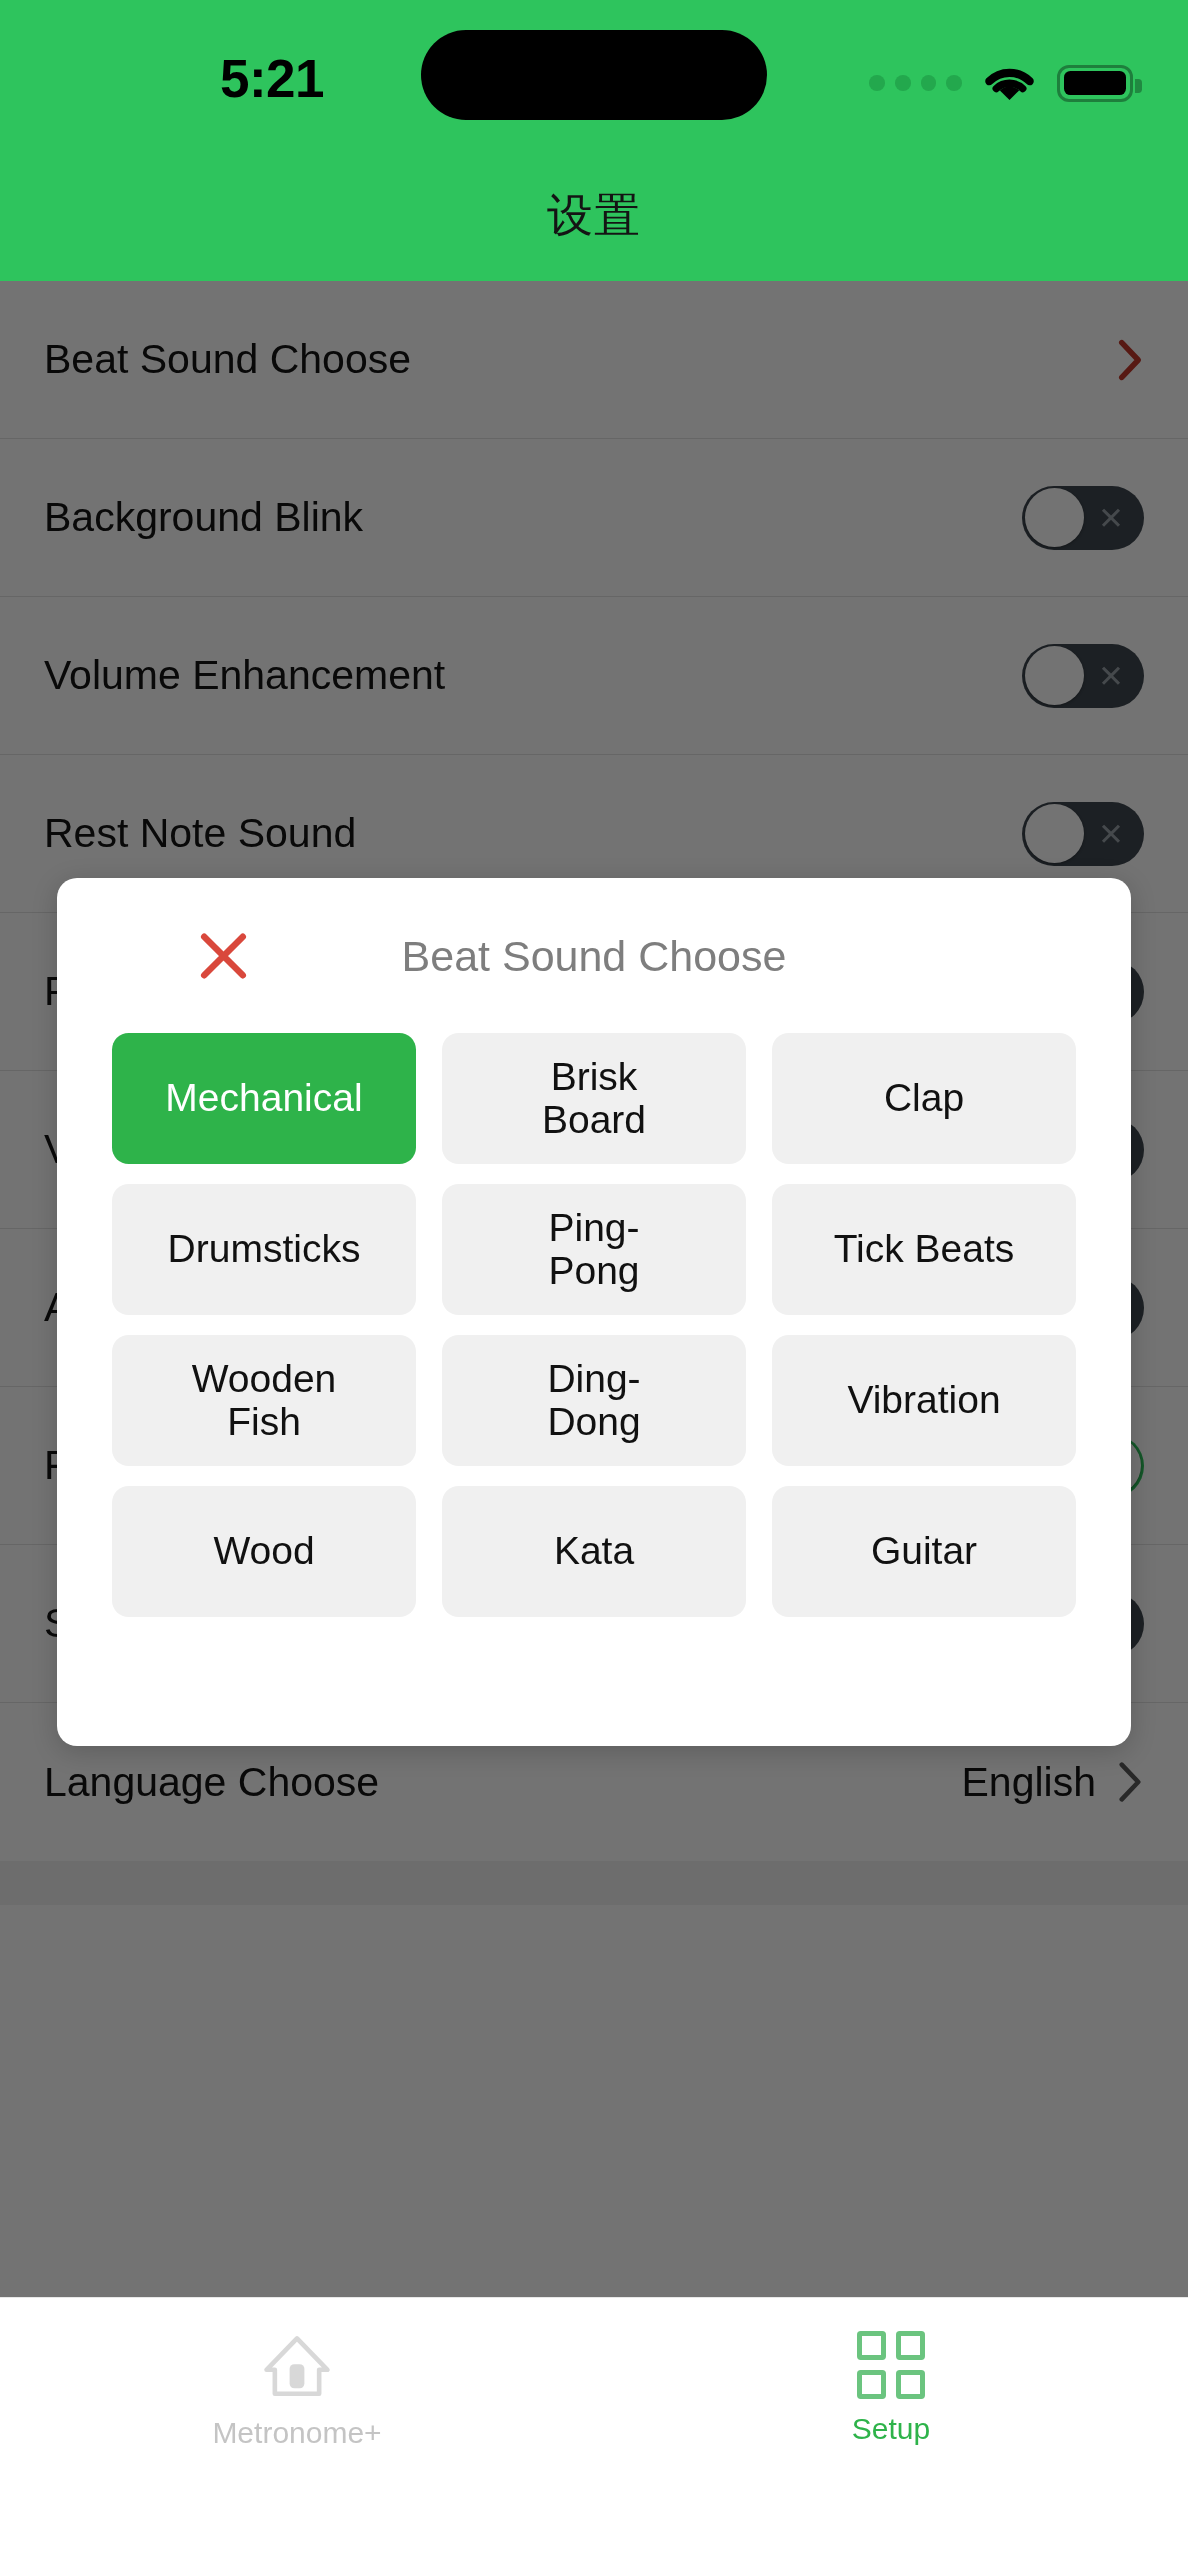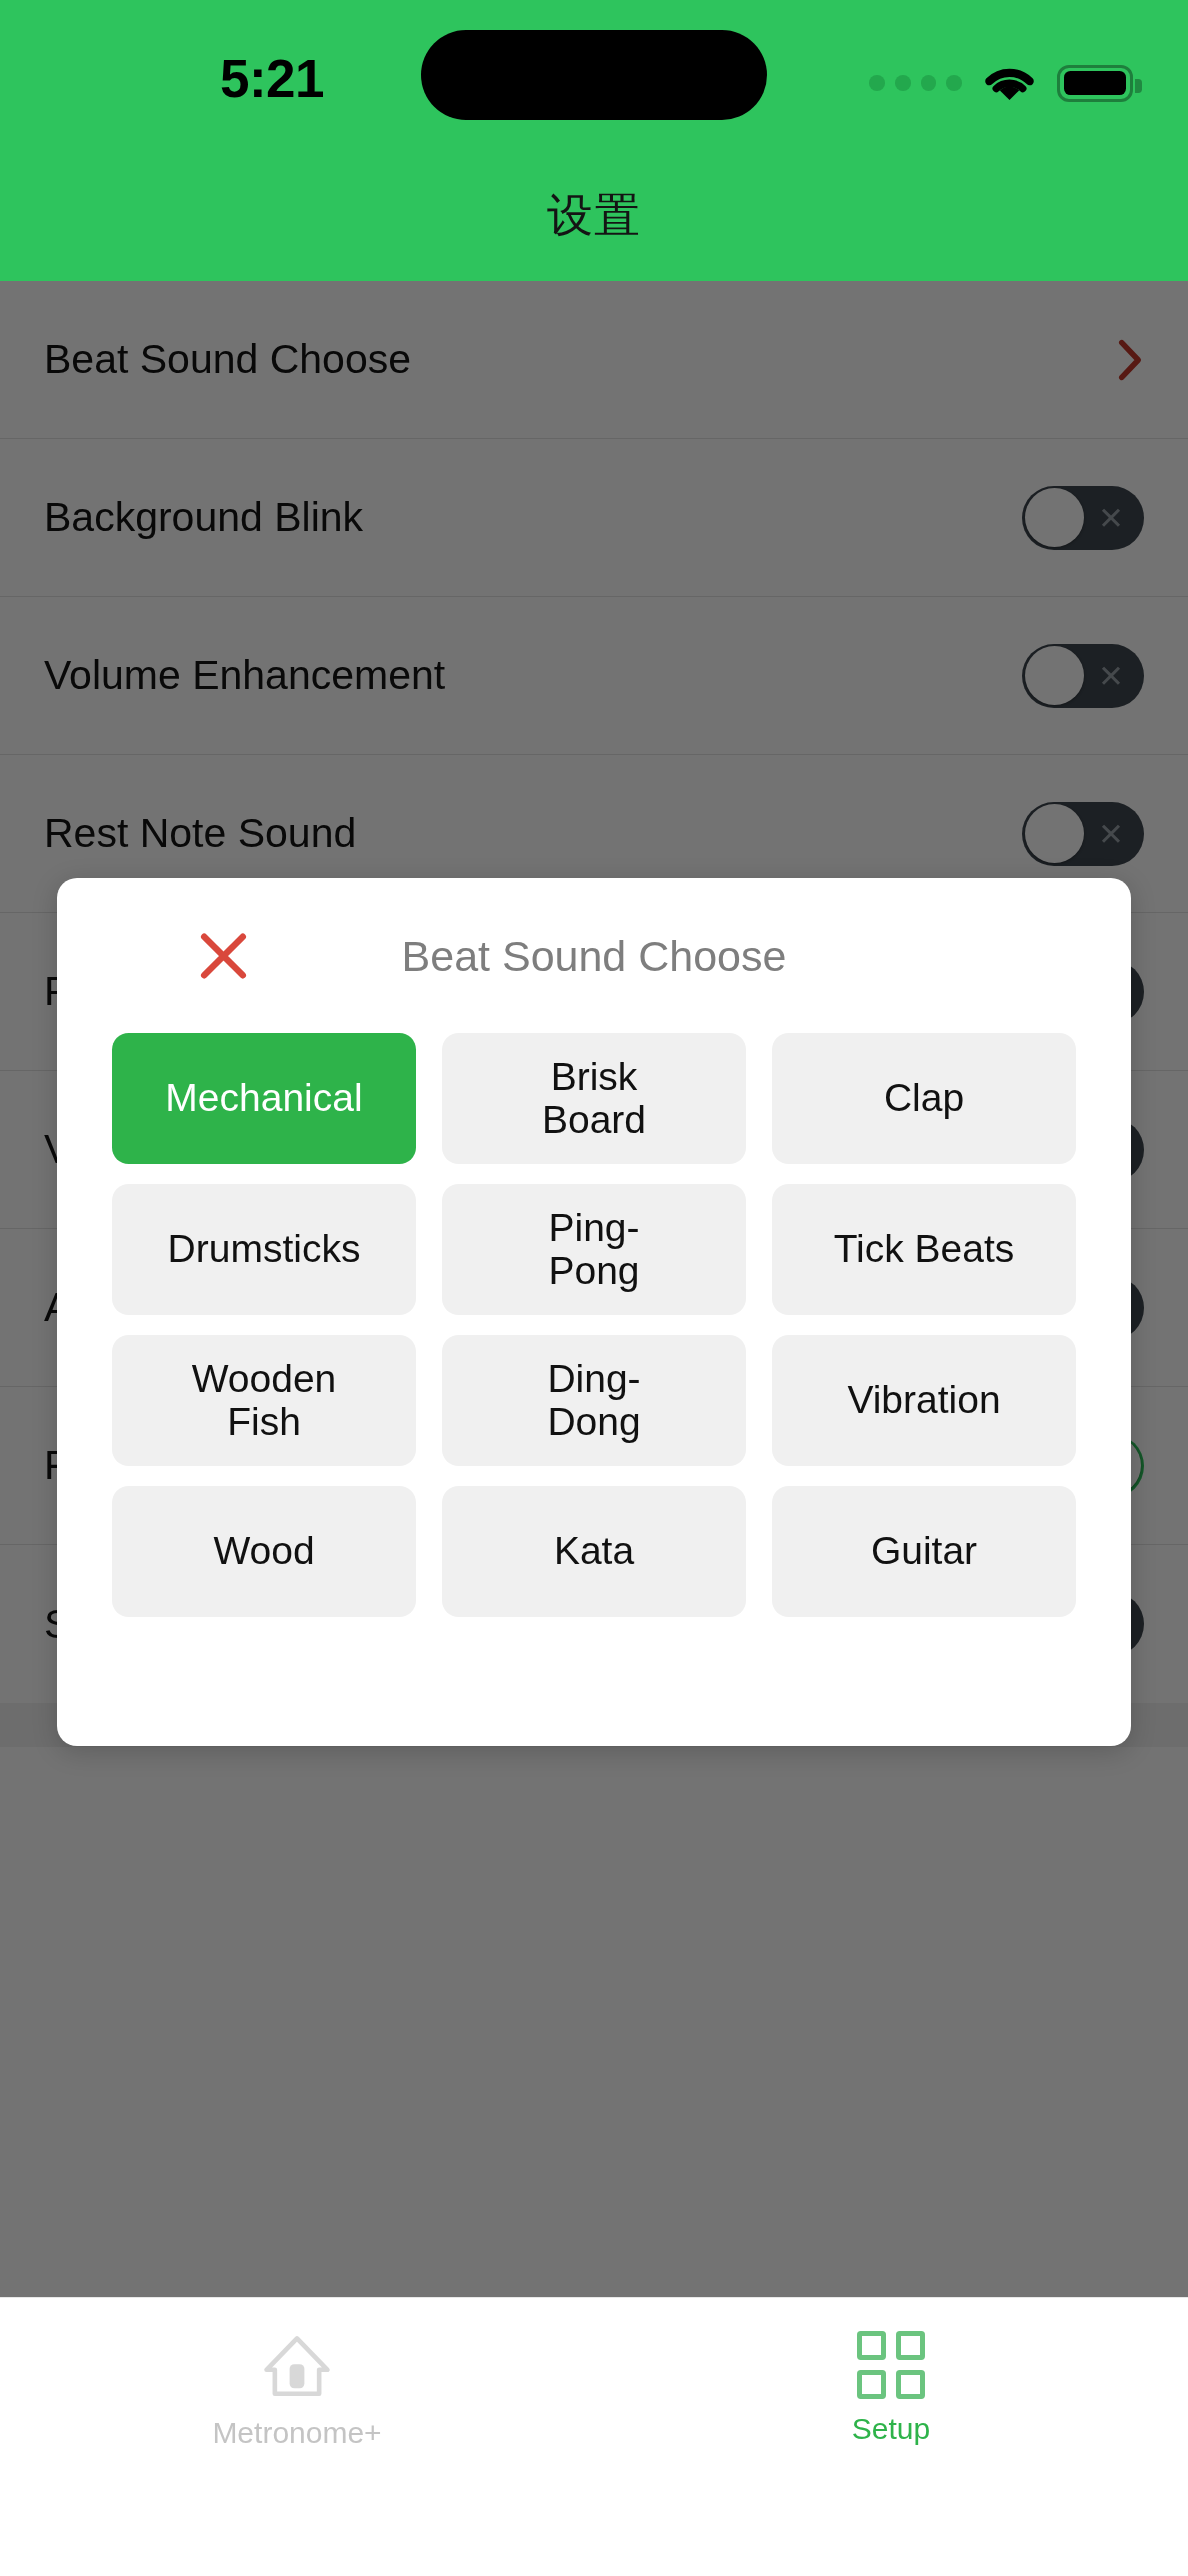--- a/index.html
+++ b/index.html
@@ -221,20 +221,29 @@
             </div>
           </span>
         </div>
         <div class="row">
           <span class="row-label">Screen Always On</span>
           <span class="row-right">
             <div class="toggle">
               <span class="knob"></span>
               <span class="mark">✕</span>
             </div>
+          </span>
+        </div>
+        <div class="row">
+          <span class="row-label">Language Choose</span>
+          <span class="row-right">
+            <span class="row-value">English</span>
+            <svg width="28" height="44" viewBox="0 0 30 48">
+              <path d="M6 5 L24 24 L6 43" fill="none" stroke="#5a5a5a" stroke-width="5" stroke-linecap="round" stroke-linejoin="round"></path>
+            </svg>
           </span>
         </div>
       </div>
     <div class="gap"></div>
   </div>
 
   <div class="scrim"></div>
 
   <div class="statusbar">
     <div class="sb-time">5:21</div>

